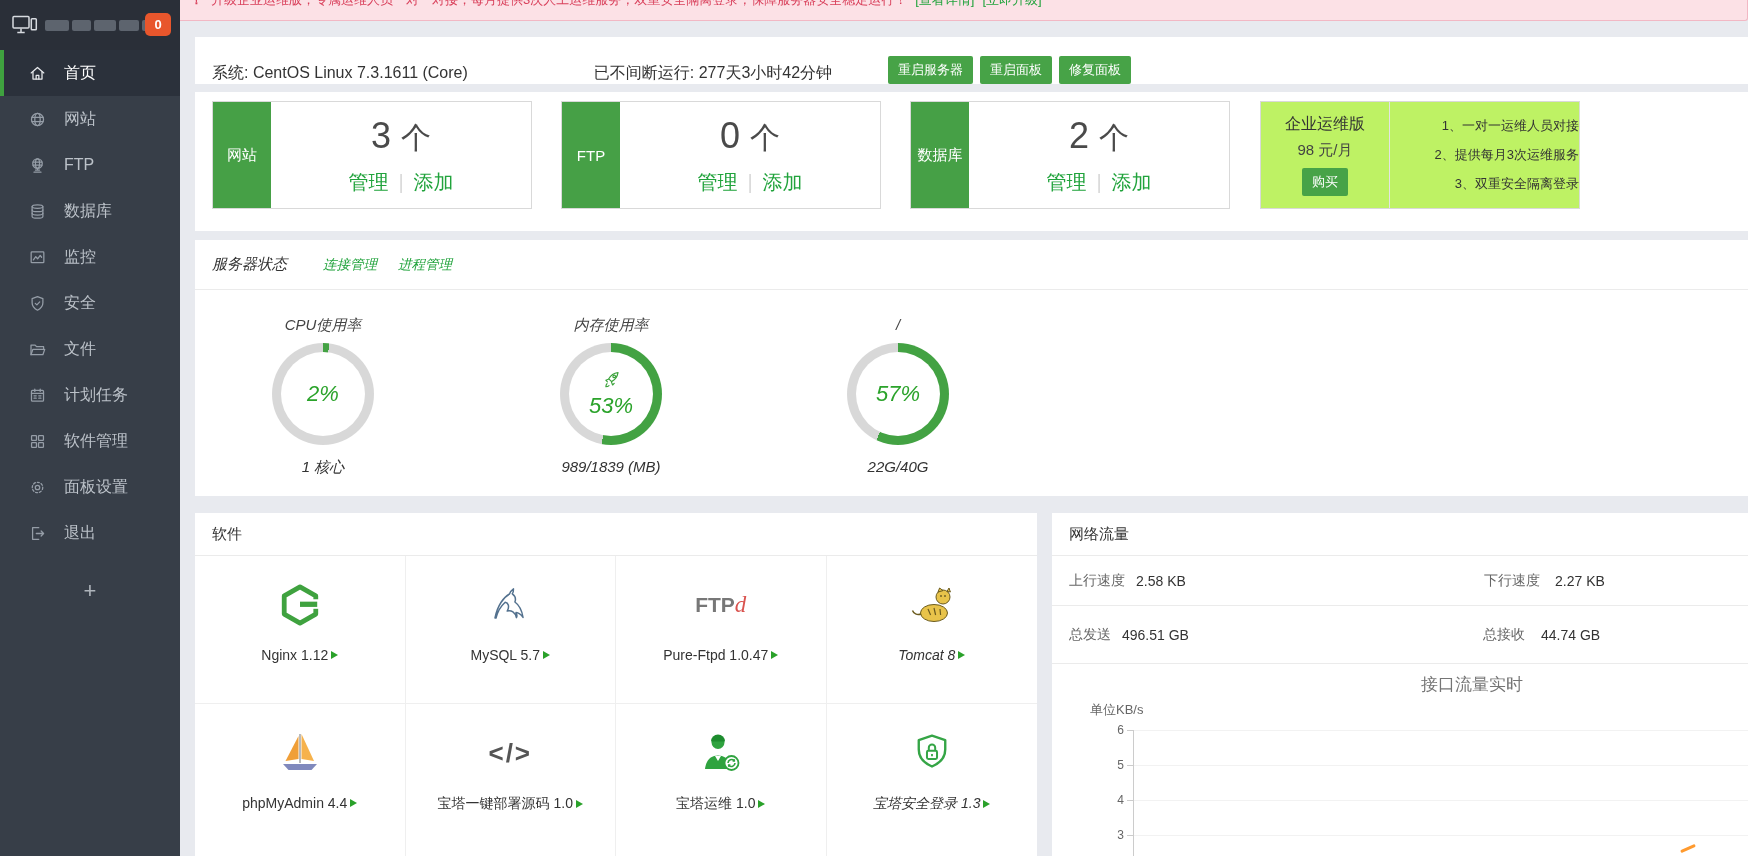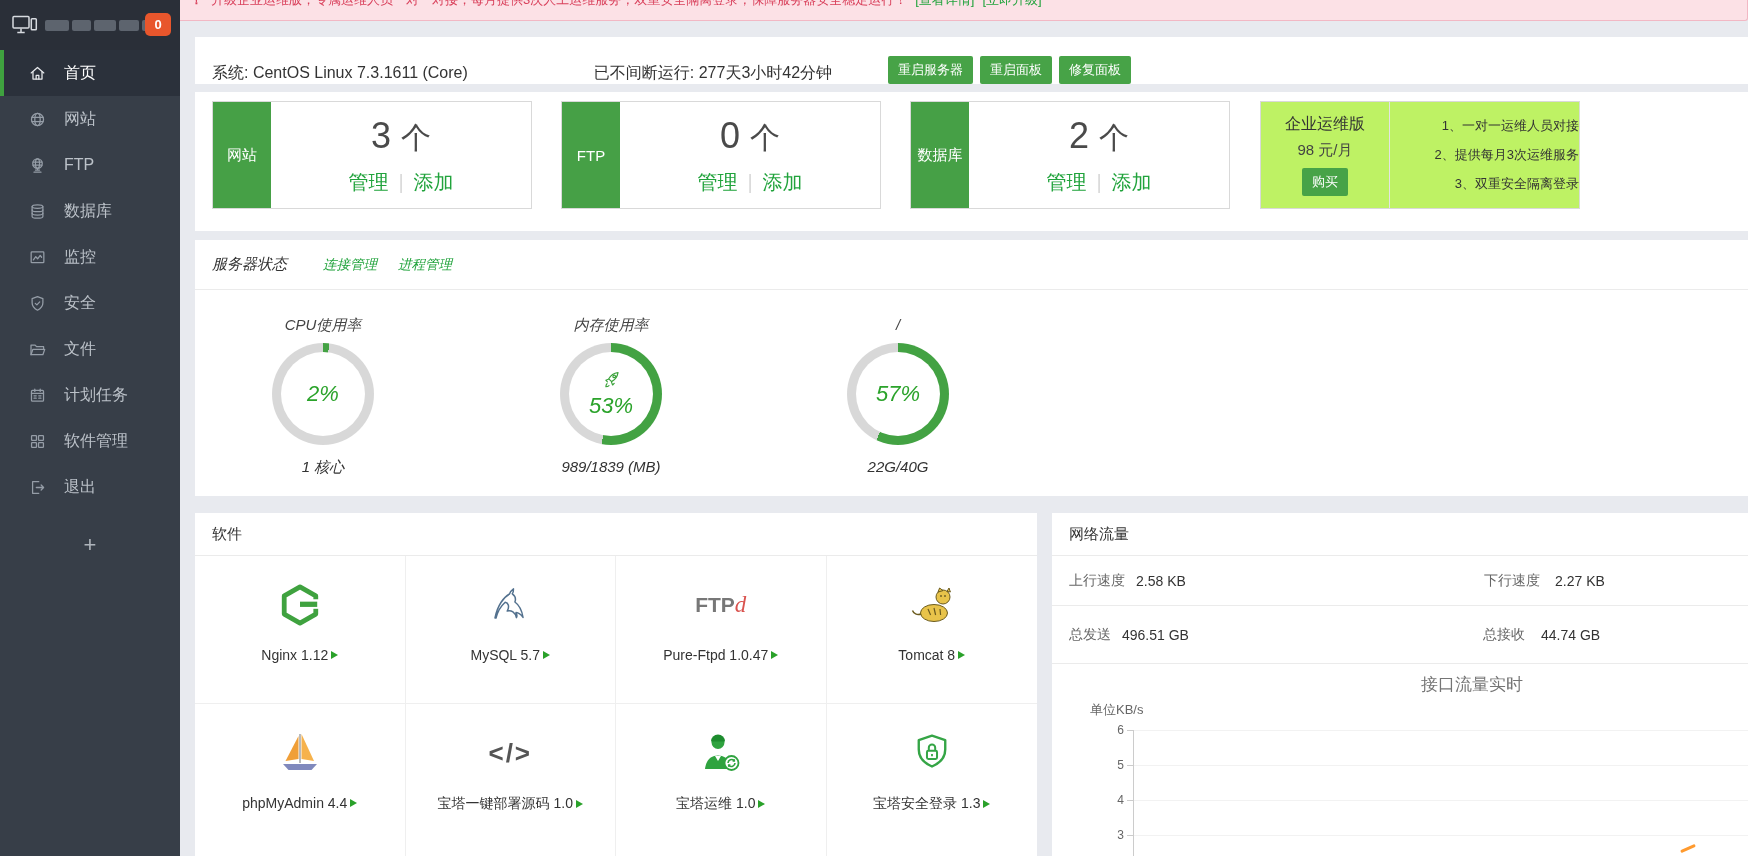--- a/index.html
+++ b/index.html
@@ -71,21 +71,21 @@
   .g-title{margin-top:26px;font-size:15px;color:#444;height:20px;}
   .g-ring{width:102px;height:102px;border-radius:50%;margin:7px auto 0;display:flex;align-items:center;justify-content:center;}
   .g-hole{width:84px;height:84px;border-radius:50%;background:#fff;display:flex;flex-direction:column;align-items:center;justify-content:center;}
   .g-pct{font-size:22px;color:#2ba32b;}
   .g-sub{margin-top:13px;font-size:15px;color:#333;}
 
   
   #software{left:195px;top:513px;width:842px;height:400px;}
   #soft-grid{display:grid;grid-template-columns:repeat(4,1fr);grid-template-rows:148px 230px;}
   .soft-cell{border-right:1px solid #efefef;border-bottom:1px solid #efefef;display:flex;flex-direction:column;align-items:center;padding-top:25px;box-sizing:border-box;cursor:pointer;}
-  .soft-cell:nth-child(4n){border-right:none;}
+  .soft-cell:nth-child(4n){border-right:none;font-style:italic;}
   .soft-icon{height:48px;display:flex;align-items:center;justify-content:center;}
   .soft-name{margin-top:18px;font-size:14px;color:#333;display:flex;align-items:center;}
   .play{width:0;height:0;border-left:7px solid #2aa12a;border-top:4.5px solid transparent;border-bottom:4.5px solid transparent;margin-left:3px;}
   .ftpd-text{font-weight:bold;font-size:21px;color:#777;letter-spacing:0;}
   .ftpd-d{font-family:"Liberation Serif","DejaVu Serif",serif;font-style:italic;color:#d9534f;font-size:23px;}
   .code-text{font-size:26px;font-weight:bold;color:#555;letter-spacing:2px;}
 
   
   #network{left:1052px;top:513px;width:696px;height:400px;}
   .net-row{position:relative;border-bottom:1px solid #ebebeb;}
@@ -216,20 +216,29 @@
               <rect x="13.3" y="4.5" width="6.2" height="6.2" rx="0.8"></rect>
               <rect x="4.5" y="13.3" width="6.2" height="6.2" rx="0.8"></rect>
               <rect x="13.3" y="13.3" width="6.2" height="6.2" rx="0.8"></rect>
             </svg>
           </span>
           <span class="mi-label">软件管理</span>
         </div>
         <div class="menu-item">
           <span class="mi-icon">
             <svg viewBox="0 0 24 24" fill="none" stroke="currentColor" stroke-width="1.6" stroke-linecap="round" stroke-linejoin="round">
+              <circle cx="12" cy="12" r="2.8"></circle>
+              <circle cx="12" cy="12" r="6.6" stroke-dasharray="2.6 2.4"></circle>
+            </svg>
+          </span>
+          <span class="mi-label">面板设置</span>
+        </div>
+        <div class="menu-item">
+          <span class="mi-icon">
+            <svg viewBox="0 0 24 24" fill="none" stroke="currentColor" stroke-width="1.6" stroke-linecap="round" stroke-linejoin="round">
               <path d="M13.6 4.6H5.8v14.8h7.8"></path>
               <path d="M10.5 12h9M16.6 8.9l3.1 3.1-3.1 3.1"></path>
             </svg>
           </span>
           <span class="mi-label">退出</span>
         </div>
       </nav>
     <div id="menu-add">+</div>
   </div>
 

